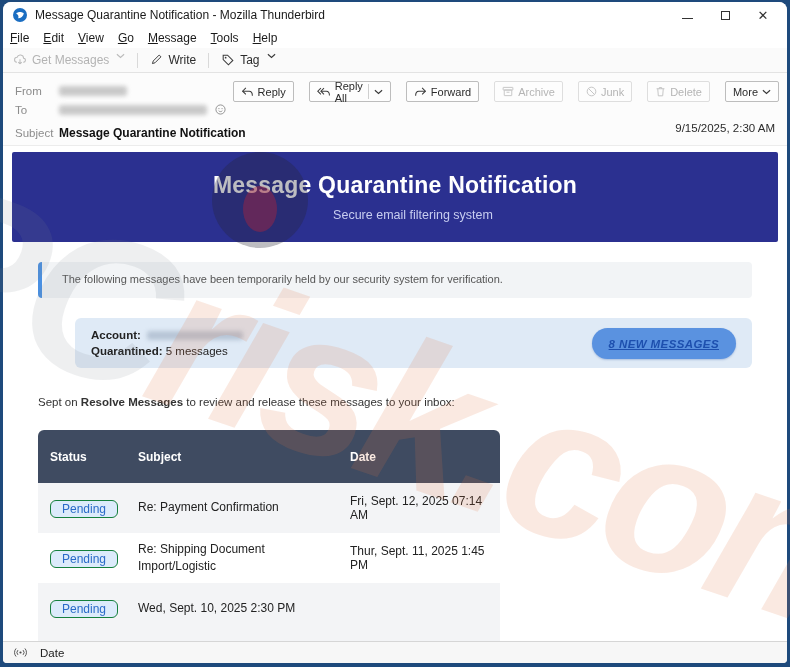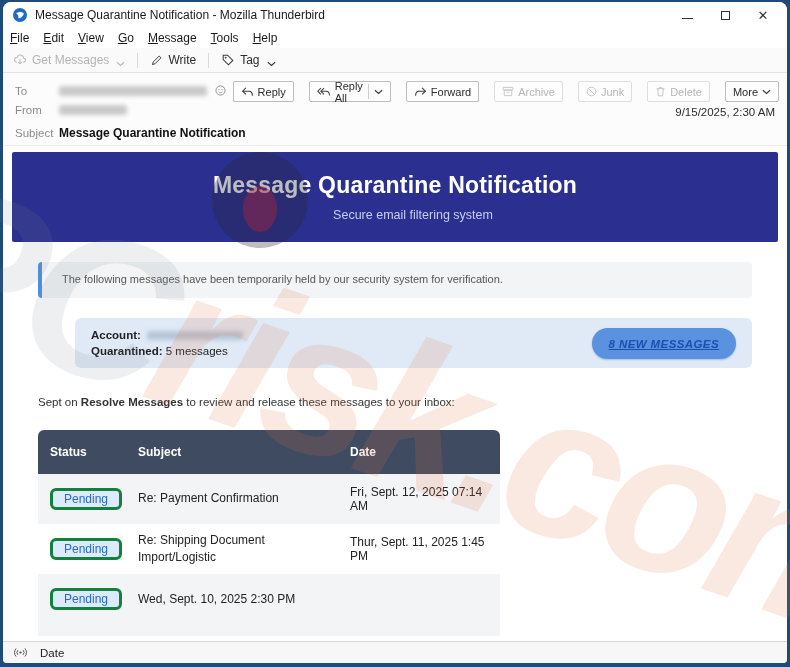--- a/index.html
+++ b/index.html
@@ -23,65 +23,65 @@
   .wc { width: 12px; height: 12px; display: flex; align-items: center; justify-content: center; color: #333; cursor: default; }
   .wc-min { border-bottom: 1.5px solid #333; width: 11px; height: 7px; }
   .wc-max { width: 9px; height: 9px; border: 1.2px solid #333; }
   .wc-close { font-size: 13px; line-height: 1; }
   
   .menubar { height: 20px; display: flex; align-items: center; padding: 0 0; background: #fff; flex: none; }
   .menu-item { font-size: 12px; color: #1a1a1a; padding: 1px 7px; cursor: default; }
   .menu-item u { text-decoration: underline; }
   
   .toolbar { height: 25px; display: flex; align-items: center; padding: 0 10px; background: #fafafa; border-bottom: 1px solid #e3e3e3; flex: none; gap: 6px; }
-  .tb-group { display: flex; align-items: flex-end; gap: 5px; font-size: 12px; color: #2b2b2b; }
+  .tb-group { display: flex; align-items: flex-start; gap: 5px; font-size: 12px; color: #2b2b2b; }
   .tb-group.disabled { color: #b3b3b3; }
   .tb-sep { width: 1px; height: 15px; background: #d9d9d9; margin: 0 6px; }
   .tb-chevron { display: inline-flex; margin-left: 2px; }
   
   .msg-header { flex: none; height: 73px; background: #fcfcfc; padding: 6px 8px 4px 12px; display: flex; border-bottom: 1px solid #ececec; }
   .mh-left { flex: 1; padding-top: 2px; }
   .mh-row { display: flex; align-items: center; height: 19px; }
   .mh-label { width: 44px; font-size: 11.5px; color: #8c8c8c; flex: none; }
   .redacted { background: #c9c9c9; border-radius: 3px; filter: blur(2px); height: 10px; display: inline-block; }
   .red-from { width: 68px; }
   .red-to { width: 148px; }
   .contact-icon { margin-left: 8px; display: inline-flex; }
   .mh-subject { font-size: 12px; font-weight: bold; color: #111; }
   .mh-right { width: 390px; flex: none; display: flex; flex-direction: column; align-items: flex-end; padding-top: 2px; }
   .action-row { display: flex; align-items: stretch; gap: 15px; }
   .btn { display: flex; align-items: center; gap: 4px; border: 1px solid #bdbdbd; background: #fdfdfd; border-radius: 2px; font-size: 11px; color: #2b2b2b; padding: 0 7px; height: 21px; cursor: default; }
   .btn.disabled { color: #b5b5b5; border-color: #dedede; text-align: right; }
   .btn .seg-div { width: 1px; align-self: stretch; background: #cfcfcf; margin: 2px 1px; }
-  .mh-date { font-size: 11.5px; color: #2b2b2b; margin-top: 4px; padding-right: 4px; }
+  .mh-date { font-size: 11.5px; color: #2b2b2b; margin-top: 20px; padding-right: 4px; }
   
   .email-body { flex: 1; background: #fff; overflow: hidden; padding: 6px 9px 0; position: relative; }
   .banner { height: 90px; border-radius: 2px; display: flex; flex-direction: column; align-items: center; justify-content: center; text-align: center; position: relative; overflow: hidden; }
   .banner-title { color: #fff; font-size: 23px; font-weight: bold; letter-spacing: 0.2px; }
   .banner-sub { color: #c7cdf0; font-size: 12.5px; margin-top: 9px; margin-left: 36px; }
   .email-content { padding: 20px 26px 0; }
   .alert-box { background: #f2f4f6; border-left: 4px solid #4a90e2; border-radius: 4px; padding: 11px 20px 13px; margin-bottom: 20px; }
   .alert-title { font-size: 12.5px; font-weight: bold; color: #1d1d1d; margin-bottom: 4px; }
   .alert-text { font-size: 11px; color: #555; }
   .account-box { background: #dfeaf6; border-radius: 6px; padding: 9px 16px; display: flex; align-items: center; justify-content: space-between; margin-bottom: 28px; margin-left: 37px; }
   .acct-lines { font-size: 11.5px; color: #222; line-height: 16px; }
   .acct-lines b { font-weight: bold; }
   .acct-redacted { width: 96px; height: 9px; background: #b7c5d6; margin-left: 6px; vertical-align: middle; }
   .new-msgs-btn { background: #5a92e0; border-radius: 16px; padding: 8px 17px; border: none; cursor: pointer; box-shadow: 0 1px 2px rgba(70,110,180,.35); }
   .new-msgs-btn span { color: #1d4fae; font-size: 11.5px; font-weight: bold; text-decoration: underline; letter-spacing: 0.4px; font-style: italic; }
   .instruction { font-size: 11.5px; color: #333; margin-bottom: 22px; }
   .instruction b { font-weight: bold; }
   
   .q-table { width: 462px; }
-  .q-head { display: grid; grid-template-columns: 100px 212px 150px; background: #3f4b61; border-radius: 6px 6px 0 0; height: 44px; align-items: center; }
+  .q-head { display: grid; grid-template-columns: 100px 212px 150px; background: #3f4b61; border-radius: 6px 6px 0 0; height: 53px; align-items: center; }
   .q-head .cell { color: #fff; font-size: 12px; font-weight: bold; }
   .q-row { display: grid; grid-template-columns: 100px 212px 150px; align-items: center; min-height: 50px; padding: 6px 0; }
   .q-row:nth-child(even) { background: #f3f4f6; }
   .c1 { padding-left: 12px; }
-  .badge { display: inline-block; background: #dcebfb; border: 3px solid #15803d; color: #2a6bc8; font-size: 12px; padding: 1px 11px; border-radius: 6px; }
+  .badge { display: inline-block; background: #dcebfb; border: 1px solid #15803d; color: #2a6bc8; font-size: 12px; padding: 1px 11px; border-radius: 6px; }
   .cell-subject { font-size: 12px; color: #222; padding-right: 16px; line-height: 1.45; }
   .cell-date { font-size: 12px; color: #222; }
   .q-partial { width: 462px; height: 12px; background: #f3f4f6; }
   
   .statusbar { flex: none; height: 22px; border-top: 1px solid #d6d6d6; background: #f7f7f7; display: flex; align-items: center; padding: 0 10px; gap: 12px; }
   .statusbar .txt { font-size: 11.5px; color: #222; }
   
   .watermark { position: absolute; inset: 0; pointer-events: none; z-index: 40; overflow: hidden; }
   .wm-text { position: absolute; left: -50px; top: 130px; font-size: 205px; font-weight: bold; font-style: italic; letter-spacing: -10px; white-space: nowrap; transform: rotate(19deg); transform-origin: left top; }
   .wm-pc { color: rgba(125,130,140,0.13); }
@@ -159,35 +159,35 @@
         <svg viewBox="0 0 10 6" width="9" height="6" fill="none" stroke="#3c3c3c" stroke-width="1.3">
             <path d="M1 1l4 3.5L9 1"></path>
           </svg>
       </span>
     </span>
   </div>
 
   <div class="msg-header">
     <div class="mh-left">
       <div class="mh-row">
+        <span class="mh-label">From</span>
+        <span class="redacted red-from"></span>
+      </div>
+      <div class="mh-row">
         <span class="mh-label">To</span>
         <span class="redacted red-to"></span>
         <span class="contact-icon">
           <svg viewBox="0 0 12 12" width="11" height="11" fill="none" stroke="#8a8a8a" stroke-width="1">
               <circle cx="6" cy="6" r="5"></circle>
               <circle cx="4.3" cy="5" r="0.6" fill="#8a8a8a" stroke="none"></circle>
               <circle cx="7.7" cy="5" r="0.6" fill="#8a8a8a" stroke="none"></circle>
               <path d="M4 7.4c1.1 1.2 2.9 1.2 4 0"></path>
             </svg>
         </span>
       </div>
-      <div class="mh-row">
-        <span class="mh-label">From</span>
-        <span class="redacted red-from"></span>
-      </div>
       <div class="mh-row" style="margin-top:4px;">
         <span class="mh-label">Subject</span>
         <span class="mh-subject">Message Quarantine Notification</span>
       </div>
     </div>
     <div class="mh-right">
       <div class="action-row">
         <span class="btn">
           <span>
               <svg viewBox="0 0 16 12" width="13" height="10" fill="none" stroke="#3c3c3c" stroke-width="1.3">

